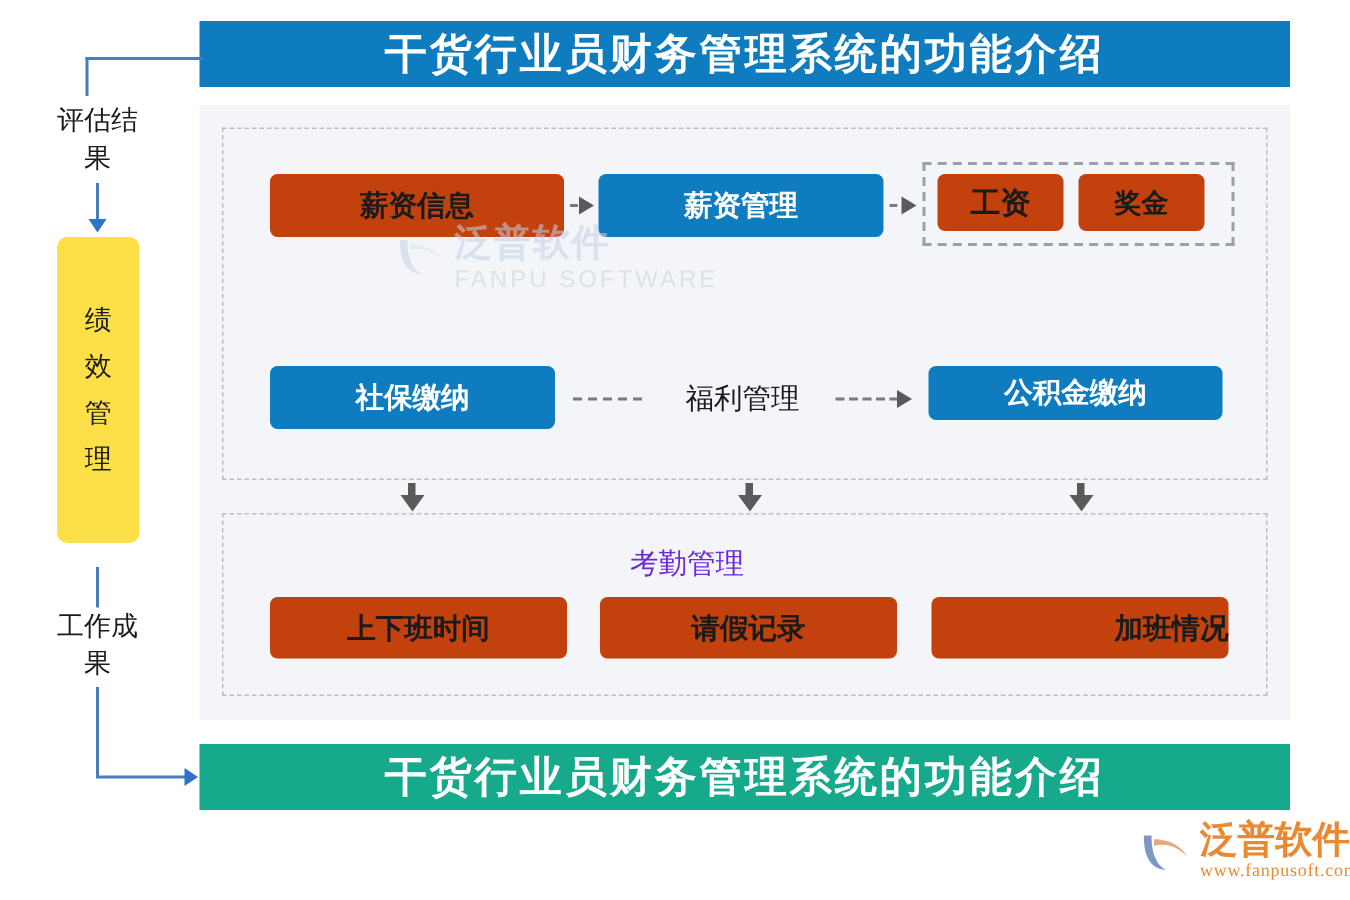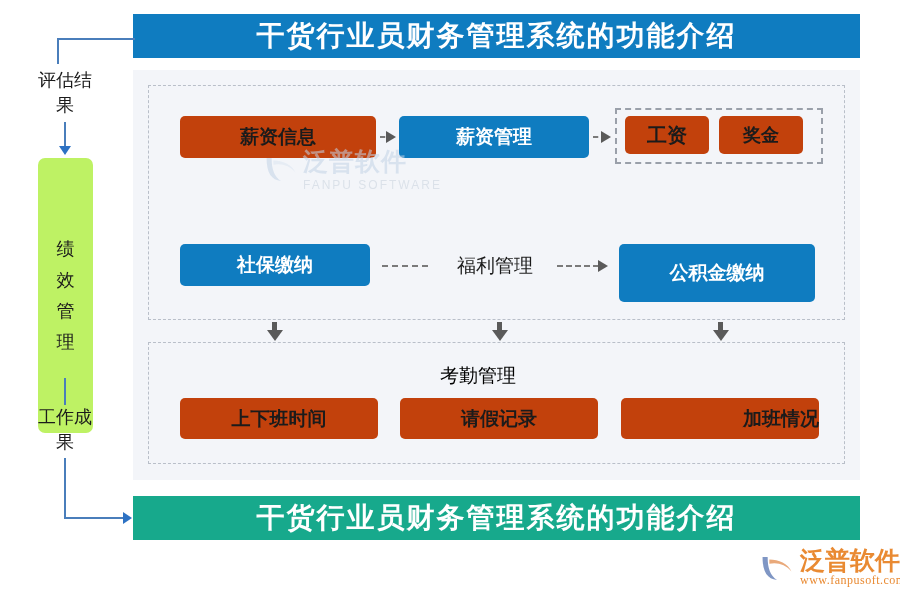--- a/index.html
+++ b/index.html
@@ -56,22 +56,22 @@
     font-family: "Liberation Serif", "DejaVu Serif", serif;
   }
   #rail-label-top  { left: 35px; top: 68px; }
   #rail-label-bottom { left: 35px; top: 405px; }
 
   #rail-box {
     position: absolute;
     left: 38px;
     top: 158px;
     width: 55px;
-    height: 275px;
-    background: #bef264;
+    height: 204px;
+    background: #fde047;
     border-radius: 7px;
     display: flex;
     align-items: center;
     justify-content: center;
   }
   #rail-box-text {
     font-size: 18px;
     line-height: 31px;
     color: #1b1b1b;
     text-align: center;
@@ -139,36 +139,36 @@
   }
   .node-gray { background: #c2410c; color: #1b1b1b; }
   .node-blue { background: #0f7cc0; color: #ffffff; }
 
   #node-salary-info   { left: 180px; top: 116px; width: 196px; height: 42px; }
   #node-salary-mgmt   { left: 399px; top: 116px; width: 190px; height: 42px; }
   #node-wage          { left: 625px; top: 116px; width: 84px;  height: 38px; font-size: 20px;}
   #node-bonus         { left: 719px; top: 116px; width: 84px;  height: 38px; font-size: 18px;}
 
   #node-social        { left: 180px; top: 244px; width: 190px; height: 42px; }
-  #node-fund          { left: 619px; top: 244px; width: 196px; height: 58px; }
+  #node-fund          { left: 619px; top: 244px; width: 196px; height: 36px; }
   #label-welfare {
     position: absolute;
     left: 440px; top: 253px; width: 110px;
     text-align: center;
     font-size: 19px;
     color: #1b1b1b;
     font-family: "Liberation Serif", "DejaVu Serif", serif;
   }
 
   #label-attendance {
     position: absolute;
-    left: 396px; top: 363px; width: 120px;
-    text-align: right;
+    left: 420px; top: 363px; width: 120px;
+    text-align: left;
     font-size: 19px;
-    color: #000000;
+    color: #6d28d9;
     font-family: "Liberation Serif", "DejaVu Serif", serif;
   }
   #node-shift   { left: 180px; top: 398px; width: 198px; height: 41px; font-weight: bold;}
   #node-leave   { left: 400px; top: 398px; width: 198px; height: 41px; font-weight: bold;}
   #node-overtime{ left: 621px; top: 398px; width: 198px; height: 41px; font-weight: bold; justify-content: flex-end;}
 
   
   .dash-h {
     position: absolute;
     height: 0;
@@ -209,21 +209,21 @@
     margin-right: 5px;
   }
   #watermark .wm-text-cn {
     font-size: 25px;
     color: #c3d3e6;
     font-weight: bold;
     letter-spacing: 1px;
     font-family: "Liberation Sans", sans-serif;
   }
   #watermark .wm-text-en {
-    font-size: 12px;
+    font-size: 16px;
     color: #c8d2dd;
     letter-spacing: 2px;
     font-family: "Liberation Sans", sans-serif;
   }
   .wm-stack { display:flex; flex-direction:column; }
 
   
   #logo {
     position: absolute;
     left: 760px;

